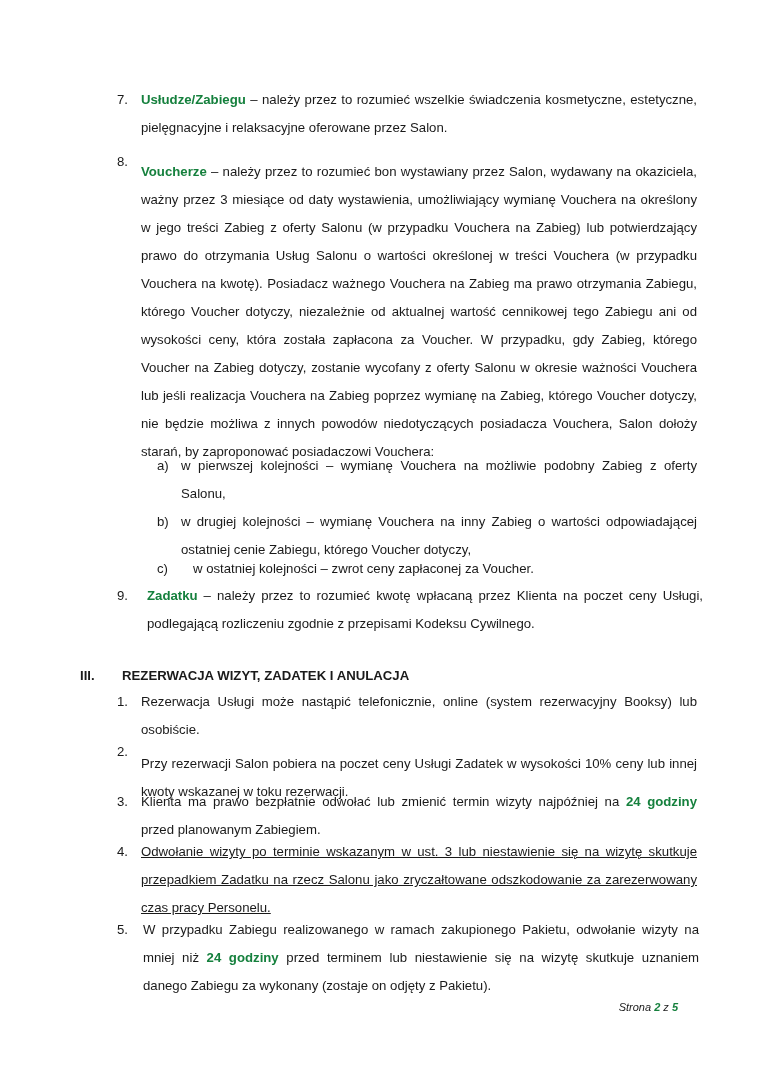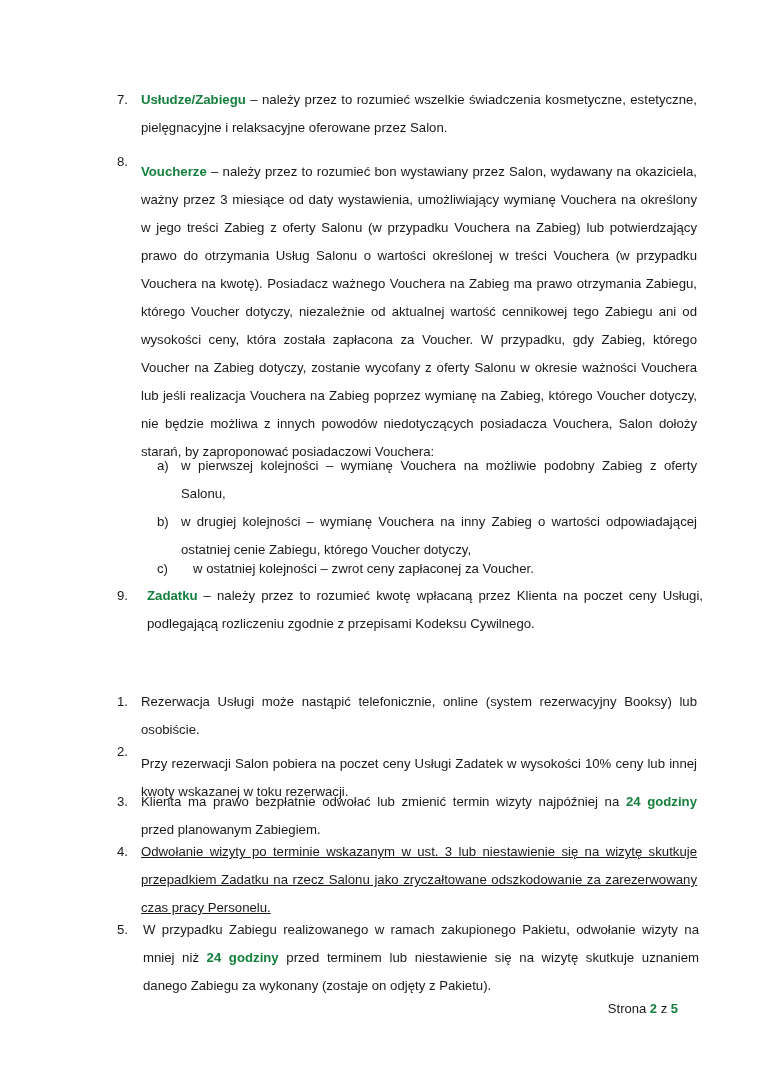--- a/index.html
+++ b/index.html
@@ -5,21 +5,21 @@
   html, body { margin:0; padding:0; background:#ffffff; }
   body { width:768px; height:1086px; position:relative; overflow:hidden;
          font-family:"Liberation Sans", sans-serif; color:#1a1a1a; }
   .page { position:absolute; left:0; top:0; width:768px; height:1086px; background:#fff; }
   .item { position:absolute; font-size:13.2px; line-height:28px; }
   .num { position:absolute; width:24px; }
   .body { position:absolute; text-align:justify; }
   b { font-weight:bold; color:#15803d; }
   .heading { position:absolute; left:80px; top:662px; font-size:13.2px; font-weight:bold; line-height:28px; }
   .heading .hnum { display:inline-block; width:42px; }
-  .footer { position:absolute; right:90px; top:1001px; font-size:13px; }
+  .footer { position:absolute; right:90px; top:1001px; font-size:11px;font-style:italic; }
 </style>
 </head>
 <body>
 
 <div class="page">
 
   <div class="item" style="left:117px; top:86px; width:580px;">
     <span class="num" style="left:0; top:0;">7.</span>
     <div class="body" style="left:24px; top:0; width:556px;">
       <b>Usłudze/Zabiegu</b><span> – należy przez to rozumieć wszelkie świadczenia kosmetyczne, estetyczne, pielęgnacyjne i relaksacyjne oferowane przez Salon.</span>
@@ -46,20 +46,23 @@
     <div class="body" style="left:12px; top:0; width:516px;margin-left:24px;">w ostatniej kolejności – zwrot ceny zapłaconej za Voucher.</div>
   </div>
 
   <div class="item" style="left:117px; top:582px; width:580px;">
     <span class="num" style="left:0; top:0;">9.</span>
     <div class="body" style="left:24px; top:0; width:556px;margin-left:6px;">
       <b>Zadatku</b><span> – należy przez to rozumieć kwotę wpłacaną przez Klienta na poczet ceny Usługi, podlegającą rozliczeniu zgodnie z przepisami Kodeksu Cywilnego.</span>
     </div>
   </div>
 
+  <div class="heading">
+    <span class="hnum">III.</span><span>REZERWACJA WIZYT, ZADATEK I ANULACJA</span>
+  </div>
 
   <div class="item" style="left:117px; top:688px; width:580px;">
     <span class="num" style="left:0; top:0;">1.</span>
     <div class="body" style="left:24px; top:0; width:556px;">
       <span>Rezerwacja Usługi może nastąpić telefonicznie, online (system rezerwacyjny Booksy) lub osobiście.</span>
     </div>
   </div>
 
   <div class="item" style="left:117px; top:738px; width:580px;">
     <span class="num" style="left:0; top:0;">2.</span>

